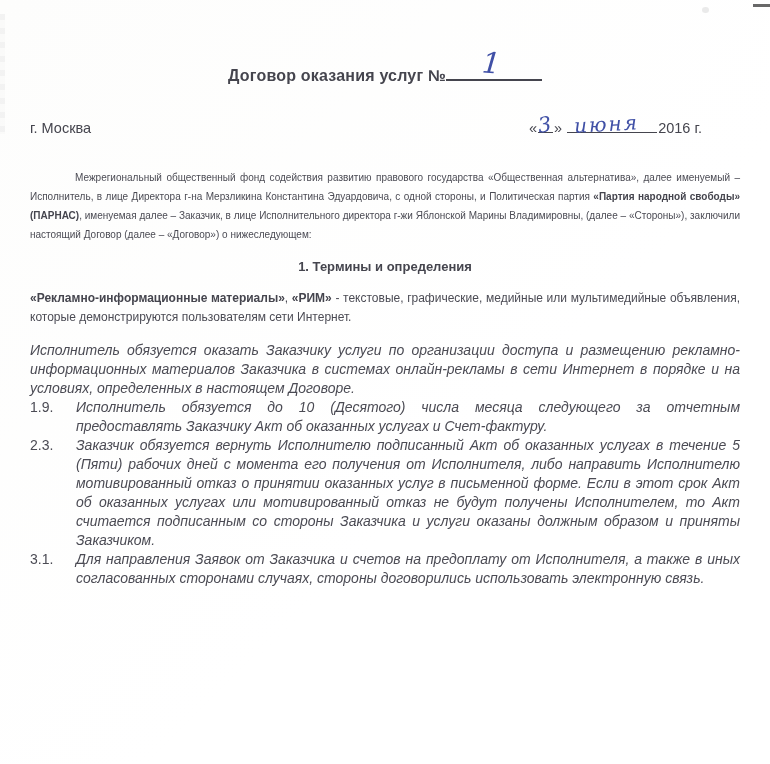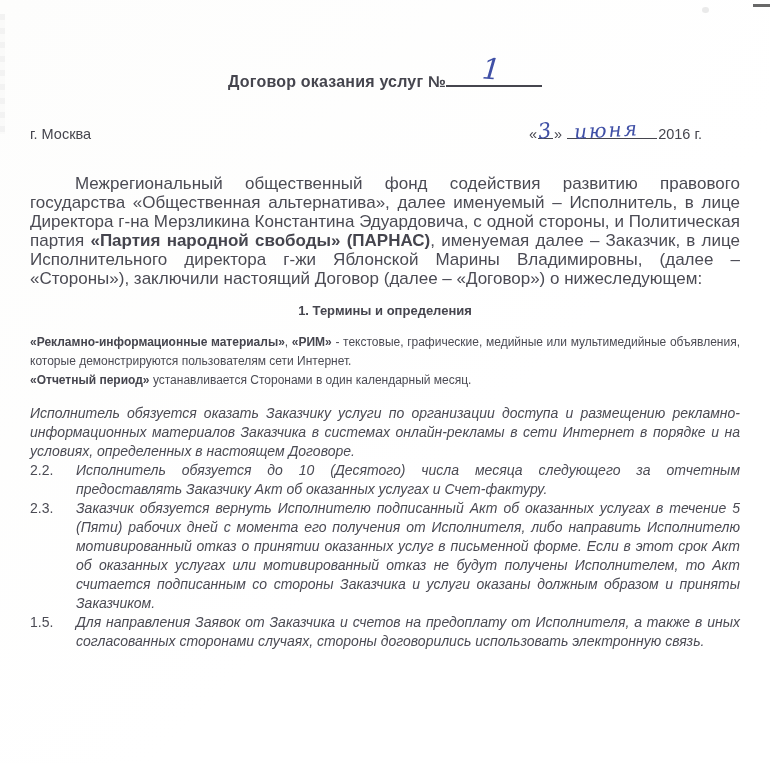--- a/index.html
+++ b/index.html
@@ -7,21 +7,21 @@
     width: 770px; height: 764px;
     background: #fefefe;
     font-family: "Liberation Sans", "DejaVu Sans", sans-serif;
     color: var(--text, #4b4b54);
     overflow: hidden;
     position: relative;
   }
   .page {
     position: relative;
     width: 770px; height: 764px;
-    padding: 14px 30px;
+    padding: 8px 30px;
     box-sizing: border-box;
     background: linear-gradient(135deg, #fdfdfc 0%, #ffffff 60%);
   }
 
   
   .artifact { position: absolute; pointer-events: none; }
   .artifact-corner { top: 4px; right: 0; width: 17px; height: 3px; background: #4e4e4e; opacity: .85; }
   .artifact-speck  { top: 7px; left: 702px; width: 7px; height: 6px; border-radius: 50%; background: #d9d9d9; opacity: .55; }
   .artifact-edge   { top: 14px; left: 0; width: 5px; height: 120px;
                      background: repeating-linear-gradient(#e8e8e8 0 6px, #f7f7f6 6px 14px); opacity: .5; }
@@ -76,21 +76,21 @@
     position: absolute; left: 7px; bottom: -2px;
     font-size: 20px; line-height: 1;
     letter-spacing: 2px; white-space: nowrap;
     transform: rotate(-3deg);
   }
   .year { margin-left: 1px; }
 
   
   .intro {
     margin: 32px 0 0;
-    font-size: 17px; line-height: 19px;
+    font-size: 10px; line-height: 19px;
     text-align: justify;
     text-indent: 45px;
   }
   .b { font-weight: 700; color: #45454e; }
   .section-heading {
     margin-top: 15px;
     text-align: center;
     font-weight: 700;
     font-size: 13px;
     color: #45454e;
@@ -118,35 +118,34 @@
     <span class="city">г. Москва</span>
     <span class="date-group"><span>«</span><span class="day-blank"><span class="hw hw-day">3</span></span><span>»</span><span class="month-blank"><span class="hw hw-month">июня</span></span><span class="year">2016 г.</span></span>
   </div>
 
   <p class="intro"><span>Межрегиональный общественный фонд содействия развитию правового государства «Общественная альтернатива», далее именуемый – Исполнитель, в лице Директора г-на Мерзликина Константина Эдуардовича, с одной стороны, и Политическая партия </span><span class="b">«Партия народной свободы» (ПАРНАС)</span><span>, именуемая далее – Заказчик, в лице Исполнительного директора г-жи Яблонской Марины Владимировны, (далее – «Стороны»), заключили настоящий Договор (далее – «Договор») о нижеследующем:</span></p>
 
   <div class="section-heading">1. Термины и определения</div>
 
   <div class="terms">
       <p class="term"><span class="b">«Рекламно-информационные материалы»</span><span>,  </span><span class="b">«РИМ»</span><span> - текстовые, графические, медийные или мультимедийные объявления, которые демонстрируются пользователям сети Интернет.</span></p>
-      <p class="term"><span class="b">«Отчетный период»</span><span> устанавливается Сторонами в один календарный месяц.</span></p>
     </div>
 
 
   <div class="clauses">
       <div class="clause">
         <div class="clause-body">Исполнитель обязуется оказать Заказчику услуги по организации доступа и размещению рекламно-информационных материалов Заказчика в системах онлайн-рекламы в сети Интернет в порядке и на условиях, определенных в настоящем Договоре.</div>
       </div>
       <div class="clause">
-        <span class="clause-num">2.2.</span>
+        <span class="clause-num">1.9.</span>
         <div class="clause-body">Исполнитель обязуется до 10 (Десятого) числа месяца следующего за отчетным предоставлять Заказчику Акт об оказанных услугах и Счет-фактуру.</div>
       </div>
       <div class="clause">
         <span class="clause-num">2.3.</span>
         <div class="clause-body">Заказчик обязуется вернуть Исполнителю подписанный Акт об оказанных услугах в течение 5 (Пяти) рабочих дней с момента его получения от Исполнителя, либо направить Исполнителю мотивированный отказ о принятии оказанных услуг в письменной форме. Если в этот срок Акт об оказанных услугах или мотивированный отказ не будут получены Исполнителем, то Акт считается подписанным со стороны Заказчика и услуги оказаны должным образом и приняты Заказчиком.</div>
       </div>
       <div class="clause">
-        <span class="clause-num">1.5.</span>
+        <span class="clause-num">3.1.</span>
         <div class="clause-body">Для направления Заявок от Заказчика и счетов на предоплату от Исполнителя, а также в иных согласованных сторонами случаях, стороны договорились использовать электронную связь.</div>
       </div>
     </div>
 
 </div>
 
 </body></html>

